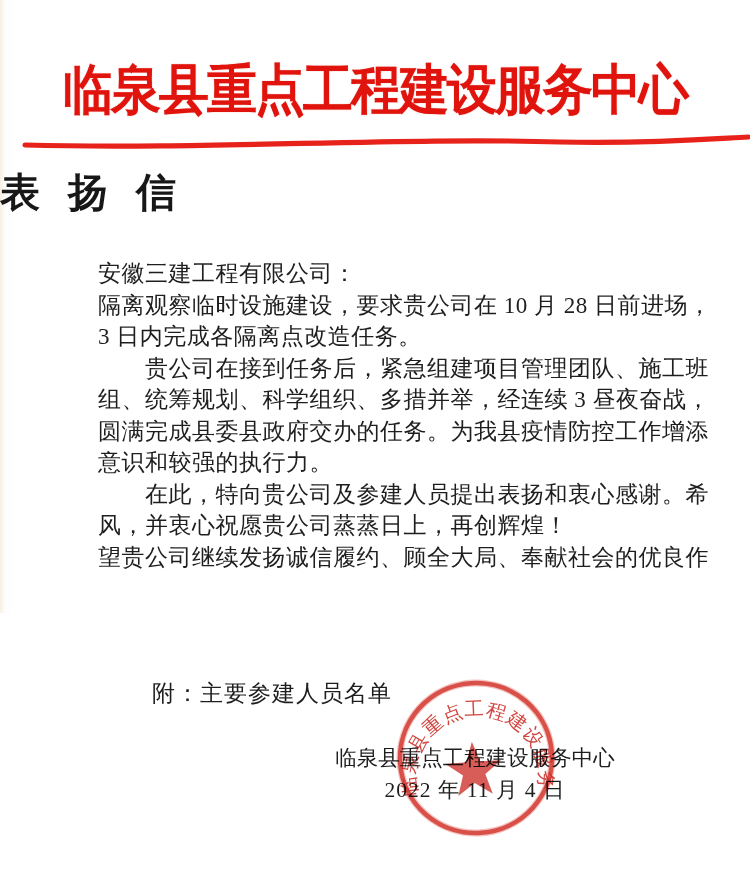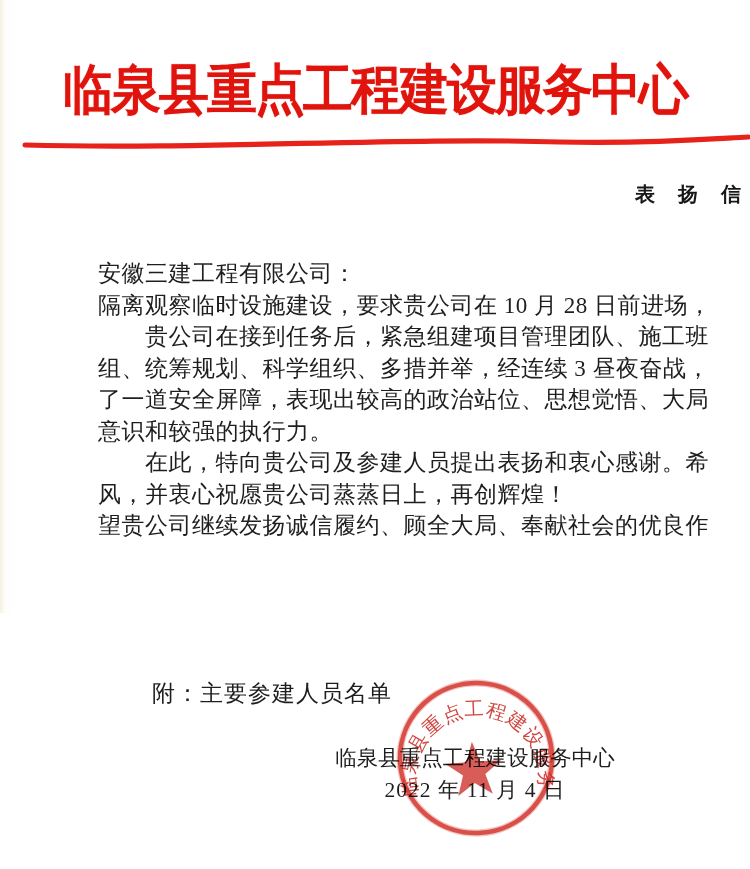--- a/index.html
+++ b/index.html
@@ -21,23 +21,23 @@
     font-size:50px;font-weight:bold;
     color:#e0140d;
     letter-spacing:-2px;
     white-space:nowrap;
     transform:scaleY(1.08);
     text-shadow:0 0 1px rgba(224,20,13,.55);
   }
   .rule-svg{position:absolute;left:0;top:125px;width:750px;height:30px;}
   
   .doc-title{
-    position:absolute;left:0;top:181px;width:750px;
-    text-align:right;
-    font-size:20px;font-weight:600;color:#171717;
+    position:absolute;left:0;top:165px;width:750px;
+    text-align:left;
+    font-size:40px;font-weight:600;color:#171717;
     letter-spacing:9px;
     white-space:nowrap;
   }
   
   .body-block{
     position:absolute;left:98px;top:258px;width:552px;
     font-size:23px;color:#1e1e1e;
     line-height:31.5px;
   }
   .body-line{white-space:nowrap;letter-spacing:0.5px;}
@@ -73,23 +73,24 @@
 
   <svg class="rule-svg" viewBox="0 0 750 30" xmlns="http://www.w3.org/2000/svg">
     <path d="M 25,20 C 200,25 400,12 560,17 C 650,19 710,14 748,12" fill="none" stroke="#e7221a" stroke-width="5.2" stroke-linecap="round"></path>
   </svg>
 
   <div class="doc-title">表 扬 信</div>
 
   <div class="body-block">
     <div class="body-line">安徽三建工程有限公司：</div>
     <div class="body-line">隔离观察临时设施建设，要求贵公司在 10 月 28 日前进场，</div>
+    <div class="body-line">3 日内完成各隔离点改造任务。</div>
     <div class="body-line">　　贵公司在接到任务后，紧急组建项目管理团队、施工班</div>
     <div class="body-line">组、统筹规划、科学组织、多措并举，经连续 3 昼夜奋战，</div>
-    <div class="body-line">了一道安全屏障，表现出较高的政治站位、思想觉悟、大局</div>
+    <div class="body-line">圆满完成县委县政府交办的任务。为我县疫情防控工作增添</div>
     <div class="body-line">意识和较强的执行力。</div>
     <div class="body-line">　　在此，特向贵公司及参建人员提出表扬和衷心感谢。希</div>
     <div class="body-line">风，并衷心祝愿贵公司蒸蒸日上，再创辉煌！</div>
     <div class="body-line">望贵公司继续发扬诚信履约、顾全大局、奉献社会的优良作</div>
   </div>
 
   <div class="attachment">附：主要参建人员名单</div>
 
   <div class="sign-block">
     <div class="sign-org">临泉县重点工程建设服务中心</div>

